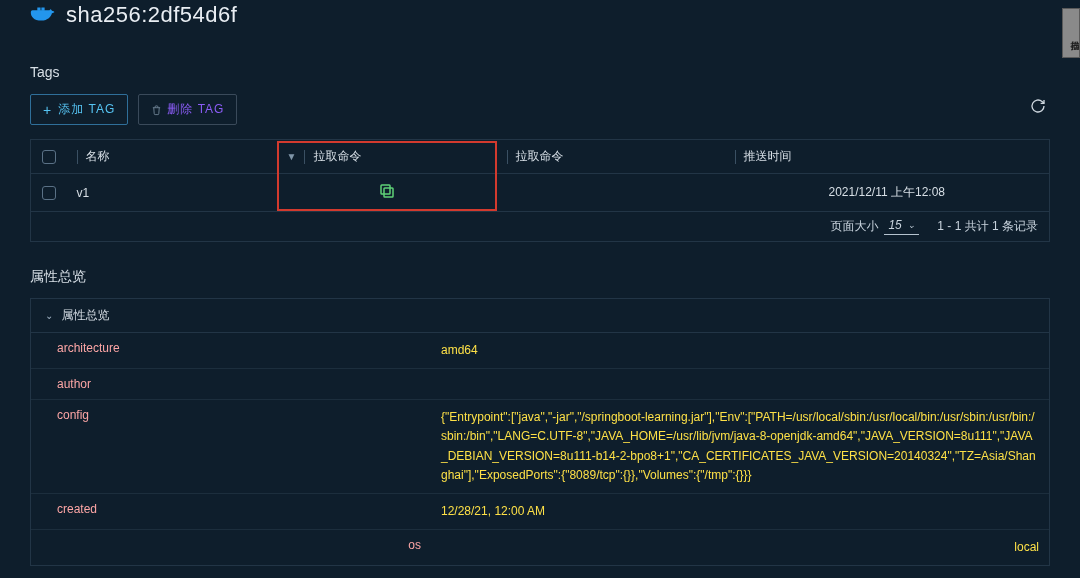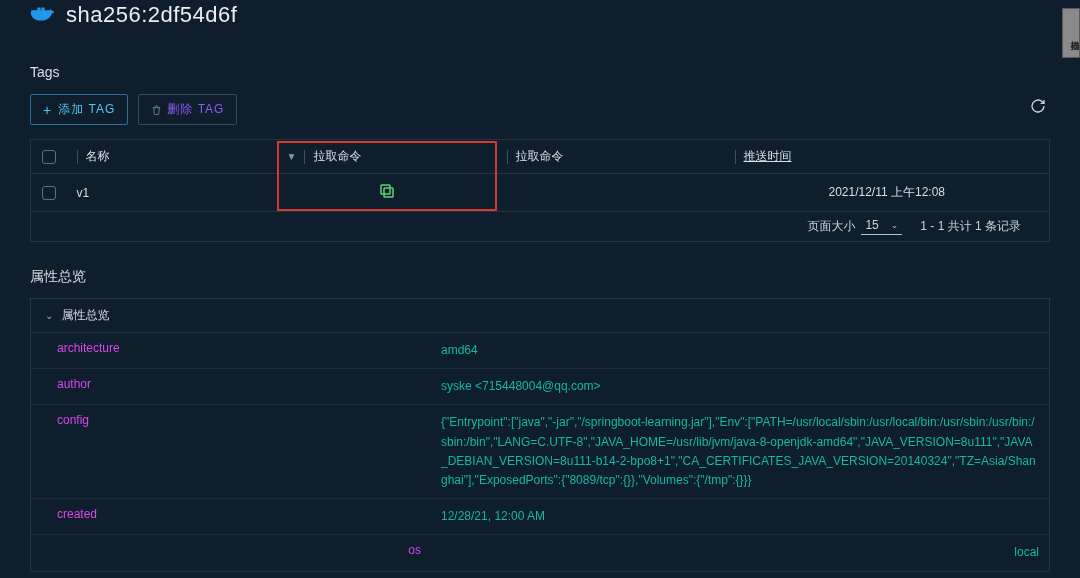--- a/index.html
+++ b/index.html
@@ -41,60 +41,60 @@
   .table th { border-top: none; }
   .table .cb-cell { width: 36px; text-align: center; }
   .chk {
     display: inline-block; width: 14px; height: 14px;
     border: 1px solid #5a7186; border-radius: 3px;
     vertical-align: middle; cursor: pointer;
   }
   .col-name { width: 210px; }
   .col-cmd  { width: 220px; }
   .col-pull { width: 228px; }
-  .col-push { width: auto; text-decoration: underline; }
+  .col-push { width: auto; }
   .th-inner { display: flex; align-items: center; gap: 8px; }
   .sep { display:inline-block; width:1px; height:14px; background:#3a5063; }
   .filter-icon { color:#7f95a8; font-size:10px; }
   .td-cmd-wrap { position: relative; padding: 0 !important; }
   .td-cmd-highlight {
     position: absolute; inset: -33px 0 0 0;
     border: 2px solid #d33a2e; pointer-events: none;
   }
   .td-cmd-inner { padding: 8px 10px; display:flex; align-items:center; justify-content:center; height: 100%; }
   .copy-icon { color: #5fd277; cursor: pointer; }
   .copy-icon svg { width: 18px; height: 18px; }
   .td-push { text-align: center !important; }
 
   .table-footer {
     display: flex; justify-content: flex-end; align-items: flex-start;
     border: 1px solid #223546; border-top: none;
-    padding: 6px 28px; gap: 18px; color: #c9d4de;
+    padding: 6px 11px; gap: 18px; color: #c9d4de;
   }
   .footer-group { display:flex; align-items:center; gap:6px; }
-  .page-size-val { border-bottom: 1px solid #b5c3cf; padding: 0 4px 2px 4px; display:inline-flex; gap:12px; align-items:center; }
+  .page-size-val { border-bottom: 1px solid #b5c3cf; padding: 0 4px 2px 4px; display:inline-flex; gap:6px; align-items:center;font-style:italic; }
   .chev { font-size: 9px; color:#b5c3cf; }
 
   .attr-section { margin-top: 26px; }
   .attr-section .section-heading { margin-bottom: 12px; }
   .attr-panel {
     border: 1px solid #223546;
   }
   .attr-panel-header {
     padding: 8px 14px; border-bottom: 1px solid #223546;
     display:flex; align-items:center; gap:8px; color:#d7dfe6;
     cursor: pointer;
   }
   .chev-down { font-size:10px; color:#9fb1c2; }
   .attr-row { display:flex; border-bottom: 1px solid #1c2e3d; }
   .attr-row:last-child { border-bottom: none; text-align: right; }
   .attr-key {
-    width: 400px; padding: 8px 10px 8px 26px; color:#d946ef;
-  }
-  .attr-val { flex:1; padding: 8px 10px; color:#14b8a6; word-break: break-all; line-height: 1.6; }
+    width: 400px; padding: 8px 10px 8px 26px; color:#fca5a5;
+  }
+  .attr-val { flex:1; padding: 8px 10px; color:#fde047; word-break: break-all; line-height: 1.6; }
 
   .cutoff { font-size: 13px; color:#d7dfe6; margin-top: 18px; }
 
   .right-strip {
     position: absolute; right: 0; top: 8px;
     width: 18px; height: 50px;
     background: #8a8a8a; border: 1px solid #5a5a5a;
     writing-mode: vertical-rl; text-orientation: upright;
     font-size: 9px; color: #1a1a1a; text-align: center;
     padding-top: 2px; line-height: 1.1;
@@ -217,21 +217,20 @@
       <div class="attr-panel-header">
         <span class="chev-down">⌄</span>
         <span>属性总览</span>
       </div>
       <div class="attr-row">
         <div class="attr-key">architecture</div>
         <div class="attr-val">amd64</div>
       </div>
       <div class="attr-row">
         <div class="attr-key">author</div>
-        <div class="attr-val">syske &lt;715448004@qq.com&gt;</div>
       </div>
       <div class="attr-row">
         <div class="attr-key">config</div>
         <div class="attr-val">{"Entrypoint":["java","-jar","/springboot-learning.jar"],"Env":["PATH=/usr/local/sbin:/usr/local/bin:/usr/sbin:/usr/bin:/sbin:/bin","LANG=C.UTF-8","JAVA_HOME=/usr/lib/jvm/java-8-openjdk-amd64","JAVA_VERSION=8u111","JAVA_DEBIAN_VERSION=8u111-b14-2-bpo8+1","CA_CERTIFICATES_JAVA_VERSION=20140324","TZ=Asia/Shanghai"],"ExposedPorts":{"8089/tcp":{}},"Volumes":{"/tmp":{}}}</div>
       </div>
       <div class="attr-row">
         <div class="attr-key">created</div>
         <div class="attr-val">12/28/21, 12:00 AM</div>
       </div>
       <div class="attr-row">

